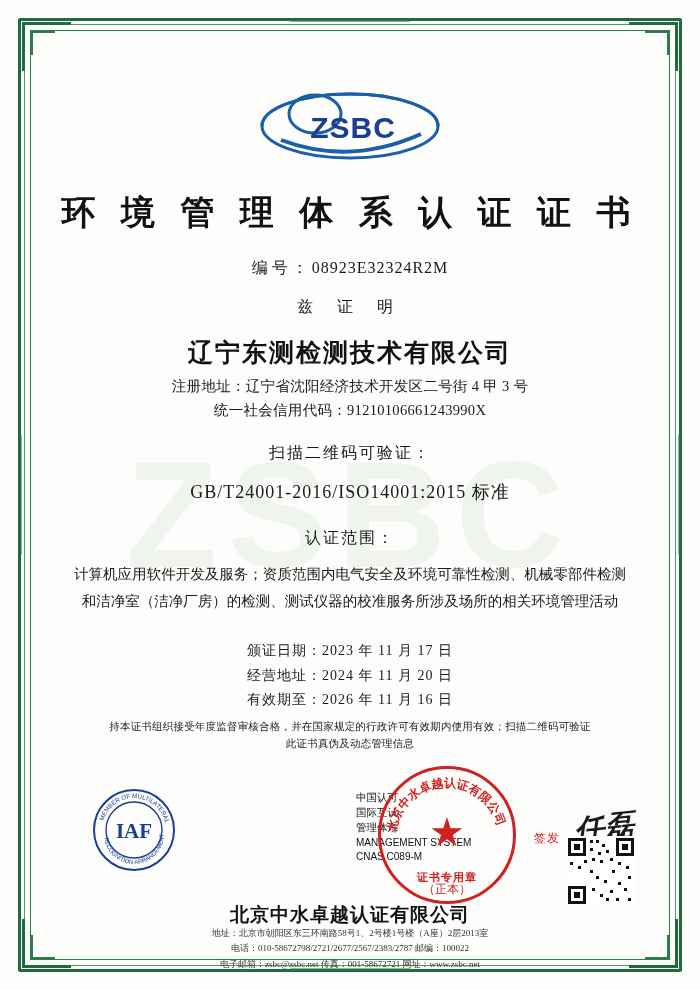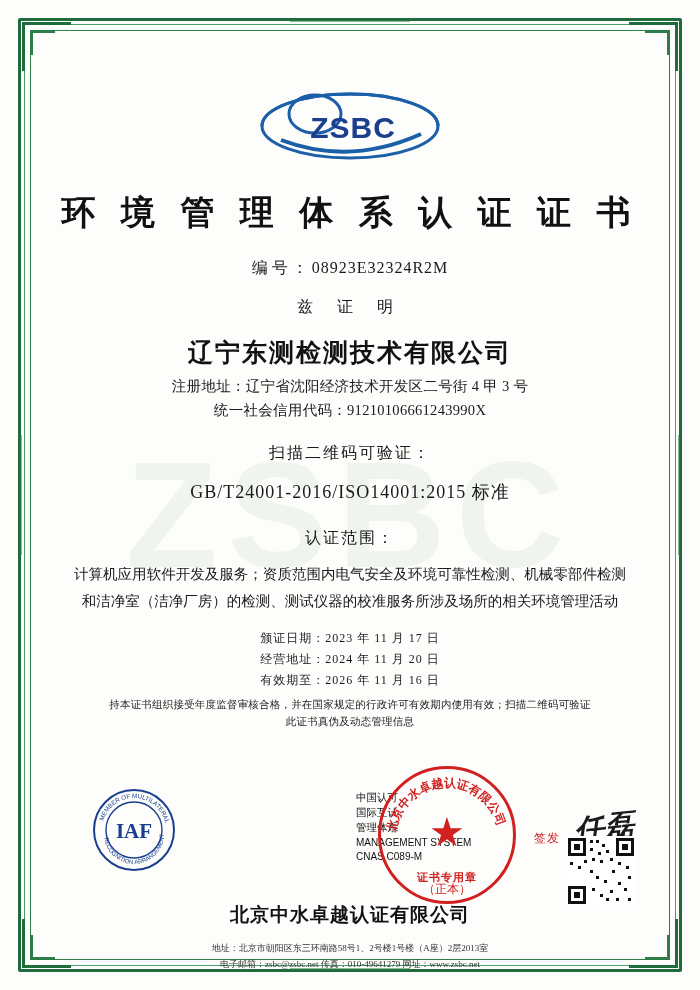--- a/index.html
+++ b/index.html
@@ -104,21 +104,21 @@
   .standard{margin-top:16px;font-size:18px;letter-spacing:1px;}
 
   .scope-title{margin-top:24px;font-size:16px;letter-spacing:2px;}
 
   .scope-body{
     margin-top:12px;font-size:14.5px;line-height:1.85;
     text-align:justify;text-align-last:center;
     padding:0 18px;
   }
 
-  .dates{margin-top:14px;font-size:12px;line-height:1.75;}
+  .dates{margin-top:25px;font-size:14px;line-height:1.75;}
   .dates .row{letter-spacing:1px;}
   .dates .dlbl{letter-spacing:1px;}
 
   .note{
     margin-top:6px;font-size:10.5px;line-height:1.6;color:#222;
     letter-spacing:.2px;
   }
 
   
   .marks{
@@ -338,16 +338,17 @@
         </g>
       </svg>
     </div>
 
   </div>
 
   <div class="issuer">北京中水卓越认证有限公司</div>
 
   <div class="footer">
     <div>地址：北京市朝阳区东三环南路58号1、2号楼1号楼（A座）2层2013室</div>
-    <div>电子邮箱：zsbc@zsbc.net  传真：010-49641279  网址：www.zsbc.net</div>
+    <div>电话：010-58672798/2721/2677/2567/2383/2787    邮编：100022</div>
+    <div>电子邮箱：zsbc@zsbc.net  传真：001-58672721  网址：www.zsbc.net</div>
   </div>
 
 </div>
 
 </body></html>

